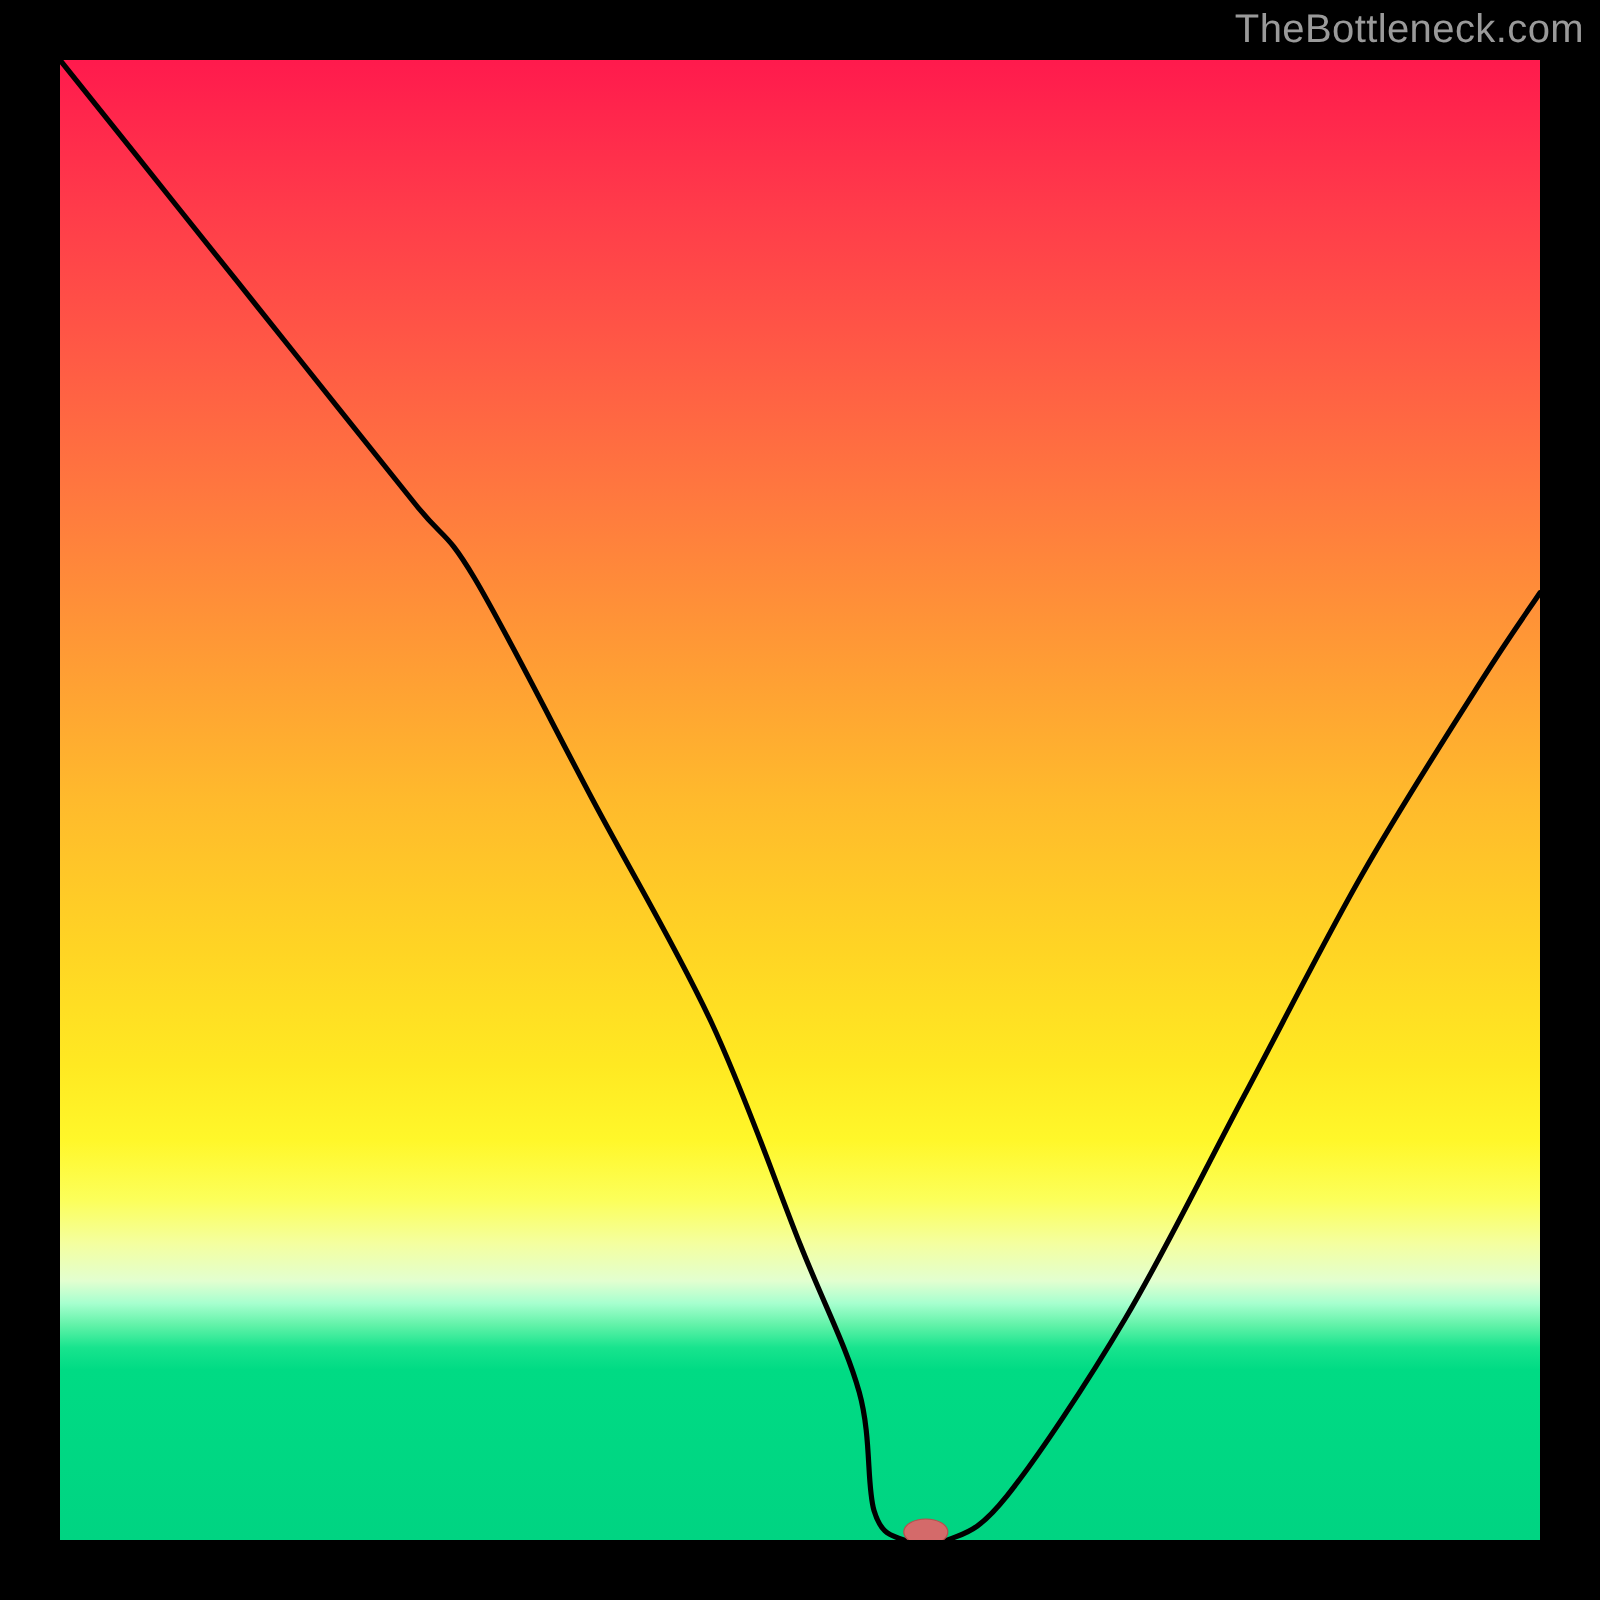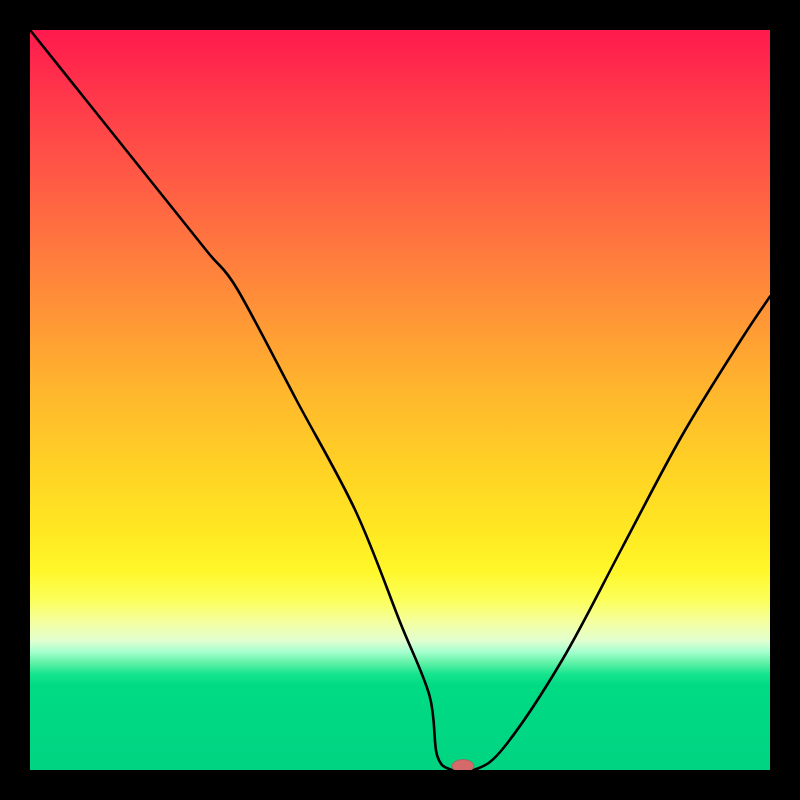--- a/index.html
+++ b/index.html
@@ -65,13 +65,14 @@
 </head>
 <body>
 
 <div class="frame">
   <div class="plot-area">
     <svg class="plot-svg" viewBox="0 0 740 740" preserveAspectRatio="none">
       <path fill="none" stroke="#000" stroke-width="2.6" stroke-linejoin="round" stroke-linecap="round" d="M 0.0 0.0 C 9.9 12.3, 39.5 49.3, 59.2 74.0 C 78.9 98.7, 98.7 123.3, 118.4 148.0 C 138.1 172.7, 162.8 203.5, 177.6 222.0 C 192.4 240.5, 192.4 234.3, 207.2 259.0 C 222.0 283.7, 246.7 333.0, 266.4 370.0 C 286.1 407.0, 308.3 444.0, 325.6 481.0 C 342.9 518.0, 357.7 561.2, 370.0 592.0 C 382.3 622.8, 393.4 643.8, 399.6 666.0 C 405.8 688.2, 403.3 712.9, 407.0 725.2 C 410.7 737.5, 415.6 737.5, 421.8 740.0 C 428.0 742.5, 435.4 743.7, 444.0 740.0 C 452.6 736.3, 458.8 736.3, 473.6 717.8 C 488.4 699.3, 513.1 662.3, 532.8 629.0 C 552.5 595.7, 572.3 555.0, 592.0 518.0 C 611.7 481.0, 631.5 441.5, 651.2 407.0 C 670.9 372.5, 695.6 334.2, 710.4 310.8 C 725.2 287.4, 735.1 273.8, 740.0 266.4"></path>
       <ellipse cy="736" rx="11" ry="6.5" fill="#d46a6a" stroke="#b94e4e" stroke-width="0.6" cx="432.9"></ellipse>
     </svg>
   </div>
+  <div class="watermark">TheBottleneck.com</div>
 </div>
 
 </body></html>

